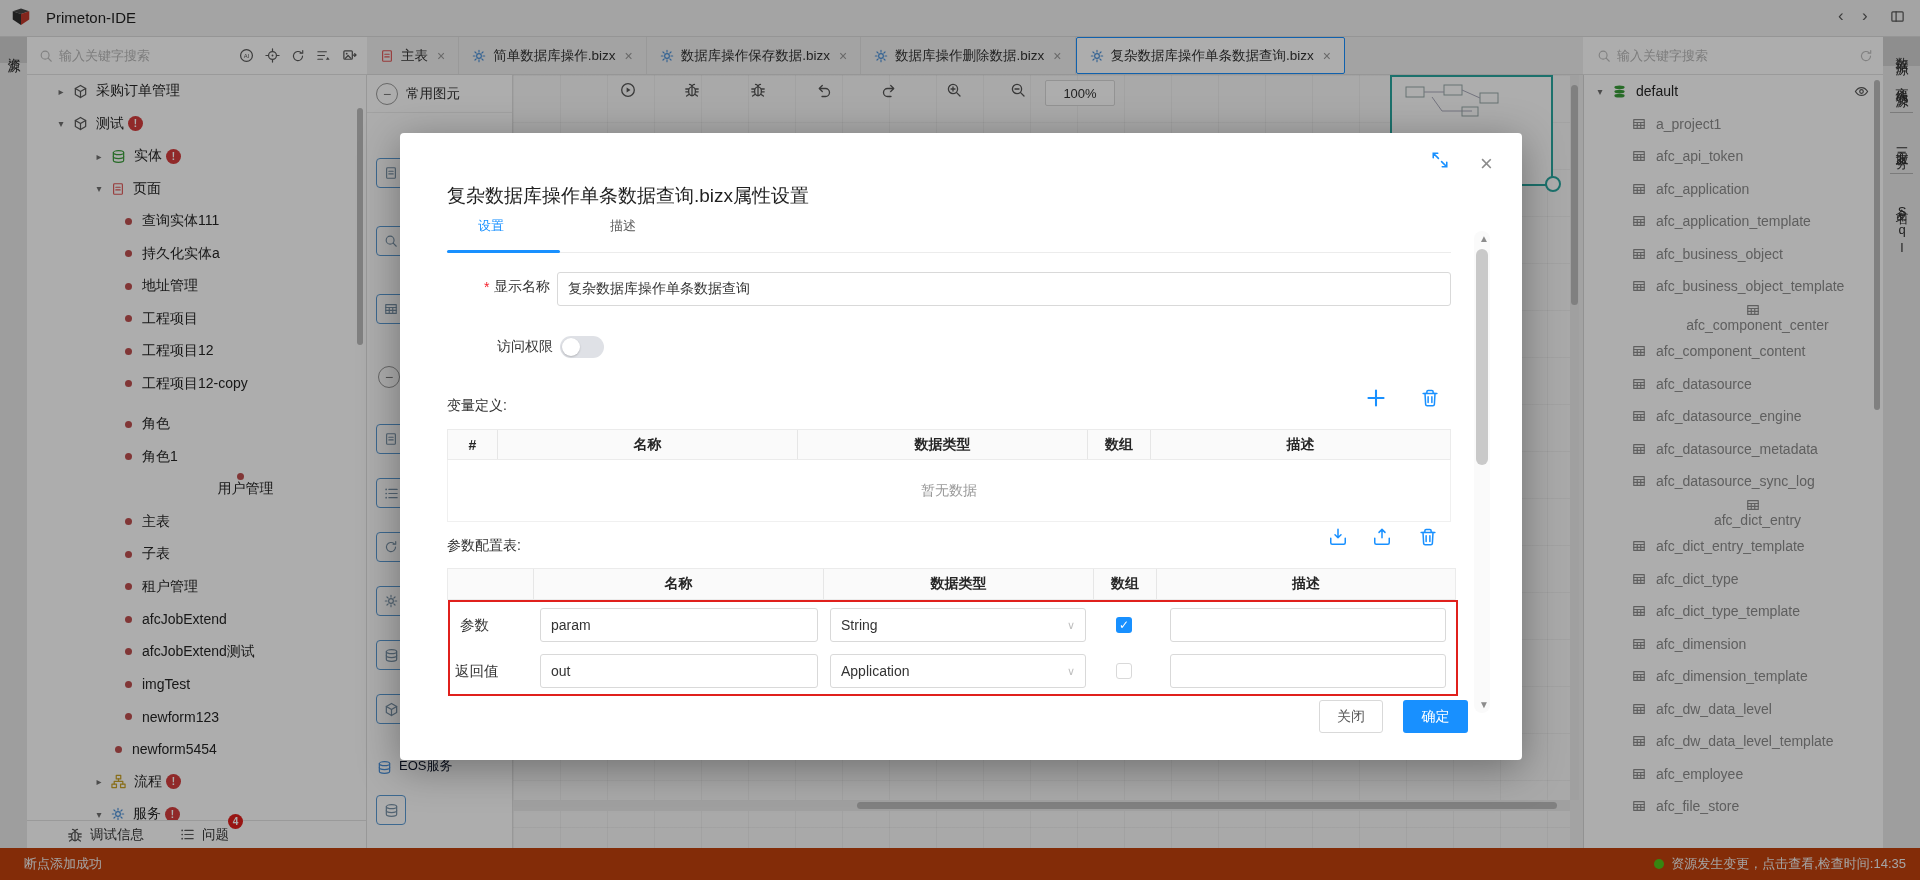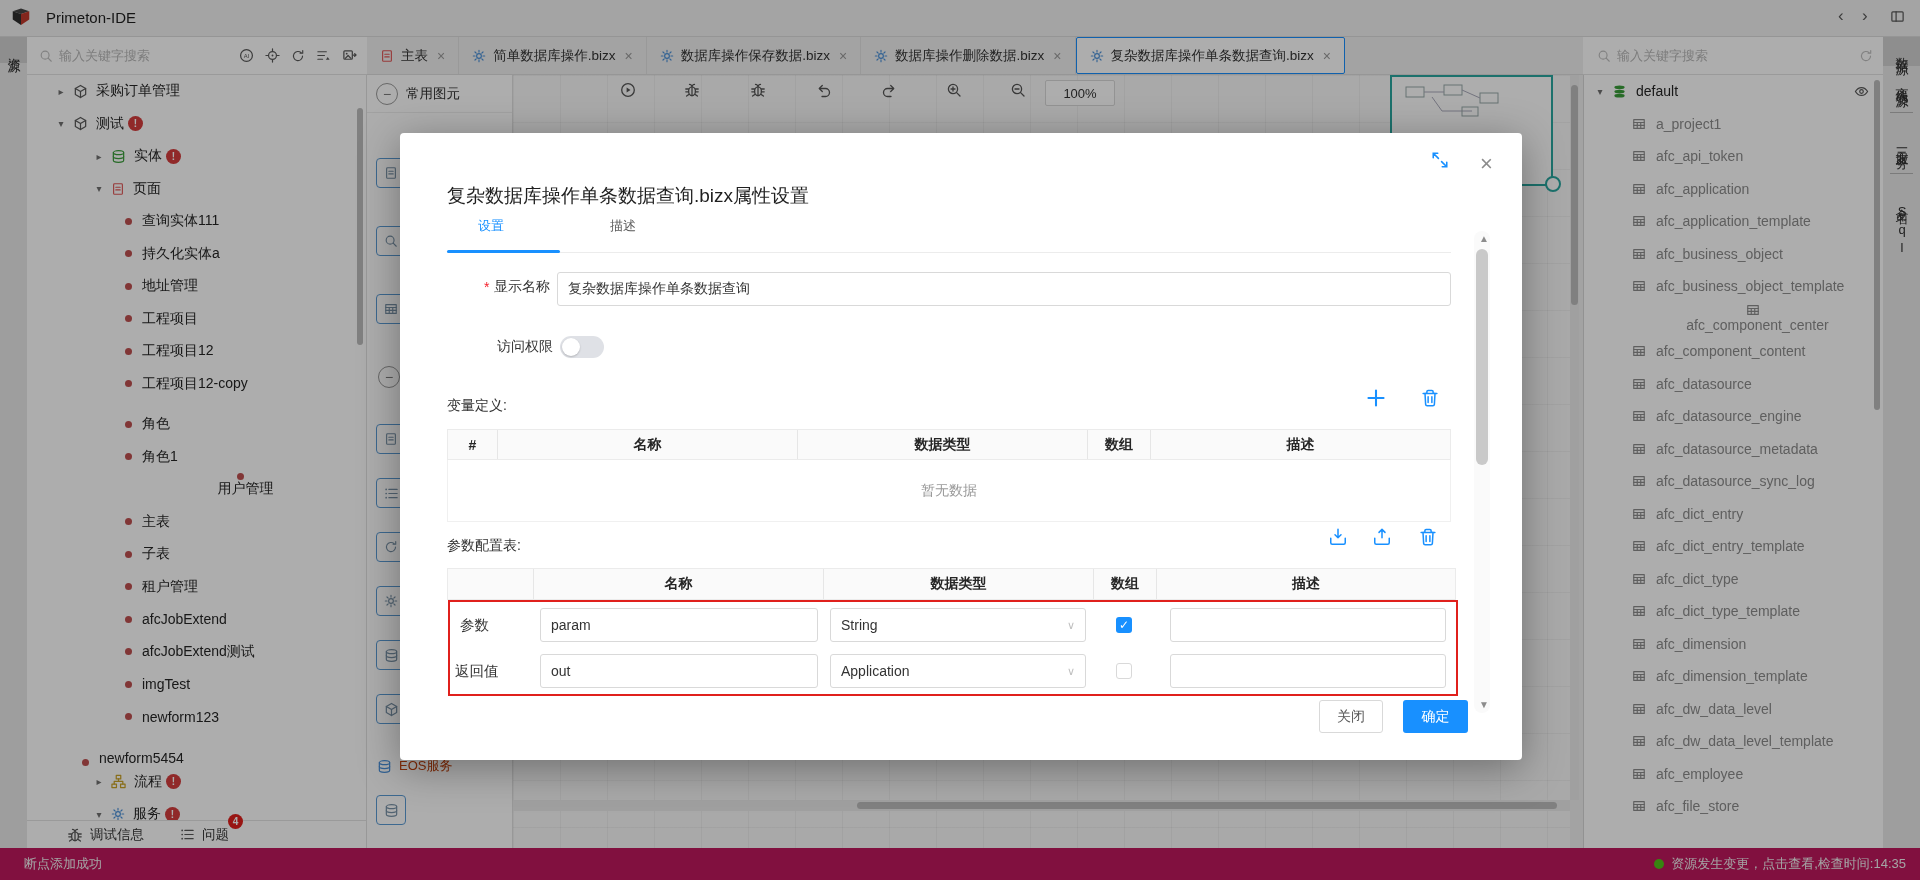--- a/index.html
+++ b/index.html
@@ -35,36 +35,36 @@
   .caret{width:12px;font-size:10px;color:#707070;margin-right:6px;text-align:center;}
   .dot{width:7px;height:7px;border-radius:50%;background:#bf5050;margin-right:10px;}
   .badge{min-width:15px;height:15px;border-radius:8px;background:#d43d3d;color:#fff;font-size:10px;font-weight:bold;display:inline-flex;align-items:center;justify-content:center;margin-left:4px;padding:0 3px;}
   #lbottom{left:27px;top:820px;width:340px;height:28px;background:#fff;border-top:1px solid #e4e4e4;border-right:1px solid #e0e0e0;display:flex;align-items:center;gap:36px;padding-left:40px;font-size:13.5px;color:#333;}
   .lb-item{display:flex;align-items:center;gap:7px;position:relative;}
   
   #palette{left:367px;top:75px;width:146px;height:773px;background:#fff;border-right:1px solid #e0e0e0;}
   #palette-header{display:flex;align-items:center;gap:8px;height:38px;padding-left:9px;font-size:13.5px;color:#333;border-bottom:1px solid #eee;}
   .pal-ic{position:absolute;left:9px;width:30px;height:30px;border:1px solid #5b9bd5;border-radius:4px;background:#fff;display:flex;align-items:center;justify-content:center;color:#7a93a8;}
   .pal-minus{position:absolute;left:9px;width:22px;height:22px;border:1px solid #9a9a9a;border-radius:50%;color:#777;display:flex;align-items:center;justify-content:center;font-size:14px;background:#fff;}
-  #eos-row{position:absolute;left:10px;display:flex;align-items:center;gap:7px;font-size:13px;color:#c2410c;}
+  #eos-row{position:absolute;left:10px;display:flex;align-items:flex-end;gap:7px;font-size:13px;color:#0f172a;}
   
   #canvas{left:513px;top:75px;width:1057px;height:773px;background:#fafafa;
     background-image:linear-gradient(rgba(100,100,100,.07) 1px,transparent 1px),linear-gradient(90deg,rgba(100,100,100,.07) 1px,transparent 1px);
     background-size:47px 47px;}
   .tool-ic{position:absolute;top:82px;color:#555;cursor:pointer;}
   #zoom-box{left:1045px;top:80px;width:70px;height:26px;background:#fff;border:1px solid #d9d9d9;border-radius:2px;font-size:13px;color:#333;display:flex;align-items:center;justify-content:center;}
   #minimap{left:1390px;top:75px;width:163px;height:111px;background:#fff;border:2px solid #2aa7a0;}
   #minimap-circle{left:1545px;top:176px;width:16px;height:16px;border:2px solid #2aa7a0;border-radius:50%;background:#fff;}
   .sb-track{background:#ececec;}
   .sb-thumb{background:#bdbdbd;border-radius:4px;}
   
   #rpanel{left:1583px;top:75px;width:300px;height:773px;background:#fff;border-left:1px solid #d8d8d8;overflow:hidden;}
   .rrow{height:32.5px;display:flex;align-items:center;font-size:14px;color:#8c8c8c;white-space:nowrap;}
   
-  #statusbar{left:0;top:848px;width:1920px;height:32px;background:#be185d;color:#f2f2f2;font-size:13px;display:flex;align-items:center;justify-content:space-between;padding:0 14px 0 24px;}
+  #statusbar{left:0;top:848px;width:1920px;height:32px;background:#c2410c;color:#f2f2f2;font-size:13px;display:flex;align-items:center;justify-content:space-between;padding:0 14px 0 24px;}
   #status-right{display:flex;align-items:center;gap:7px;}
   #green-dot{width:10px;height:10px;border-radius:50%;background:#52c41a;}
   
   #mask{left:0;top:0;width:1920px;height:880px;background:rgba(0,0,0,.32);z-index:40;}
   #modal{left:400px;top:133px;width:1122px;height:627px;background:#fff;border-radius:4px;box-shadow:0 8px 40px rgba(0,0,0,.35);z-index:50;}
   #modal *{position:absolute;}
   #modal-title{left:47px;top:50px;font-size:19px;color:#1f1f1f;white-space:nowrap;}
   .mtab{top:84px;font-size:13px;cursor:pointer;font-family:Liberation Mono, monospace;}
   #mtab-line{left:47px;top:119px;width:1004px;border-top:1px solid #ececec;}
   #mtab-ink{left:47px;top:117px;width:113px;height:3px;background:#1890ff;border-radius:2px;}
@@ -346,21 +346,21 @@
         <span>afcJobExtend测试</span>
       </div>
       <div class="trow" style="padding-left: 98px;">
         <span class="dot"></span>
         <span>imgTest</span>
       </div>
       <div class="trow" style="padding-left: 98px;">
         <span class="dot"></span>
         <span>newform123</span>
       </div>
-      <div class="trow" style="padding-left: 55px; align-items: flex-end;">
+      <div class="trow" style="padding-left: 88px;">
         <span class="dot"></span>
         <span>newform5454</span>
       </div>
       <div class="trow" style="padding-left: 66px;">
         <span class="caret">▸</span>
         <span class="ic c-gold" style="margin-right:8px">
           <svg width="15" height="15" viewBox="0 0 16 16" fill="none" stroke="currentColor" stroke-width="1.3" stroke-linecap="round" stroke-linejoin="round">
             <rect x="5.6" y="1.5" width="4.8" height="3.8"></rect>
             <rect x="1" y="10.7" width="4.8" height="3.8"></rect>
             <rect x="10.2" y="10.7" width="4.8" height="3.8"></rect>
@@ -608,21 +608,21 @@
       </div>
       <div class="rrow" style="padding-left: 48px;">
         <span class="ic c-mgray" style="margin-right:10px">
           <svg width="14" height="14" viewBox="0 0 16 16" fill="none" stroke="currentColor" stroke-width="1.3" stroke-linecap="round" stroke-linejoin="round">
             <rect x="2" y="3" width="12" height="10"></rect>
             <path d="M2 6.3h12M2 9.6h12M6 6.3v6.7M10 6.3v6.7"></path>
           </svg>
         </span>
         <span>afc_datasource_sync_log</span>
       </div>
-      <div class="rrow" style="padding-left: 48px;">
+      <div class="rrow" style="padding-left: 48px; flex-direction: column;">
         <span class="ic c-mgray" style="margin-right:10px">
           <svg width="14" height="14" viewBox="0 0 16 16" fill="none" stroke="currentColor" stroke-width="1.3" stroke-linecap="round" stroke-linejoin="round">
             <rect x="2" y="3" width="12" height="10"></rect>
             <path d="M2 6.3h12M2 9.6h12M6 6.3v6.7M10 6.3v6.7"></path>
           </svg>
         </span>
         <span>afc_dict_entry</span>
       </div>
       <div class="rrow" style="padding-left: 48px;">
         <span class="ic c-mgray" style="margin-right:10px">

